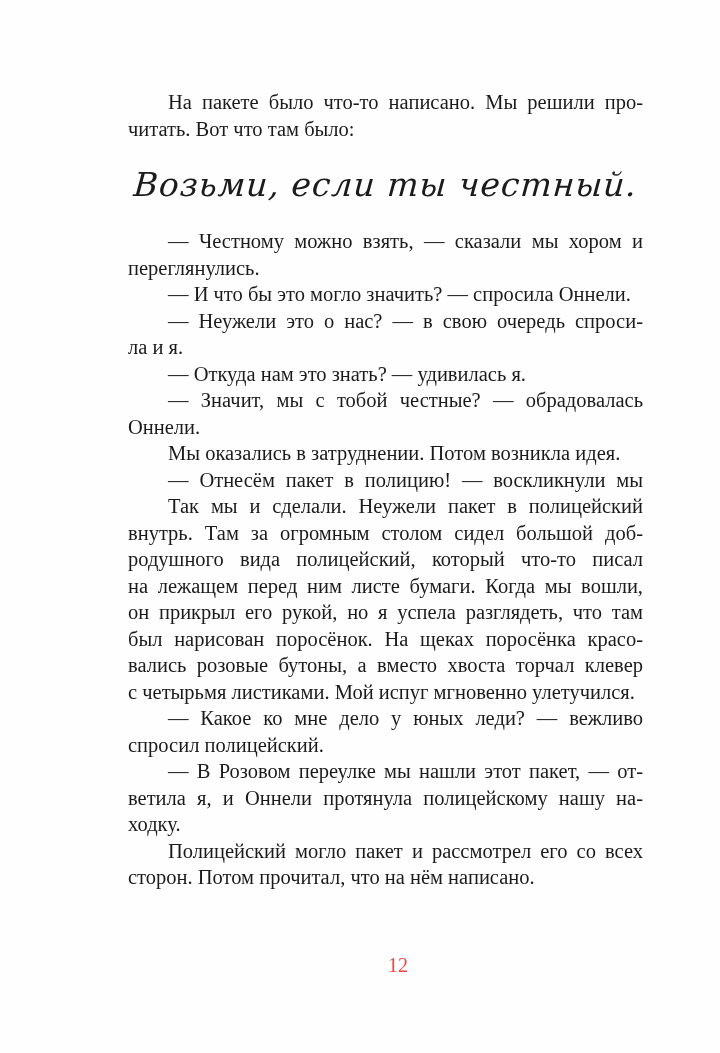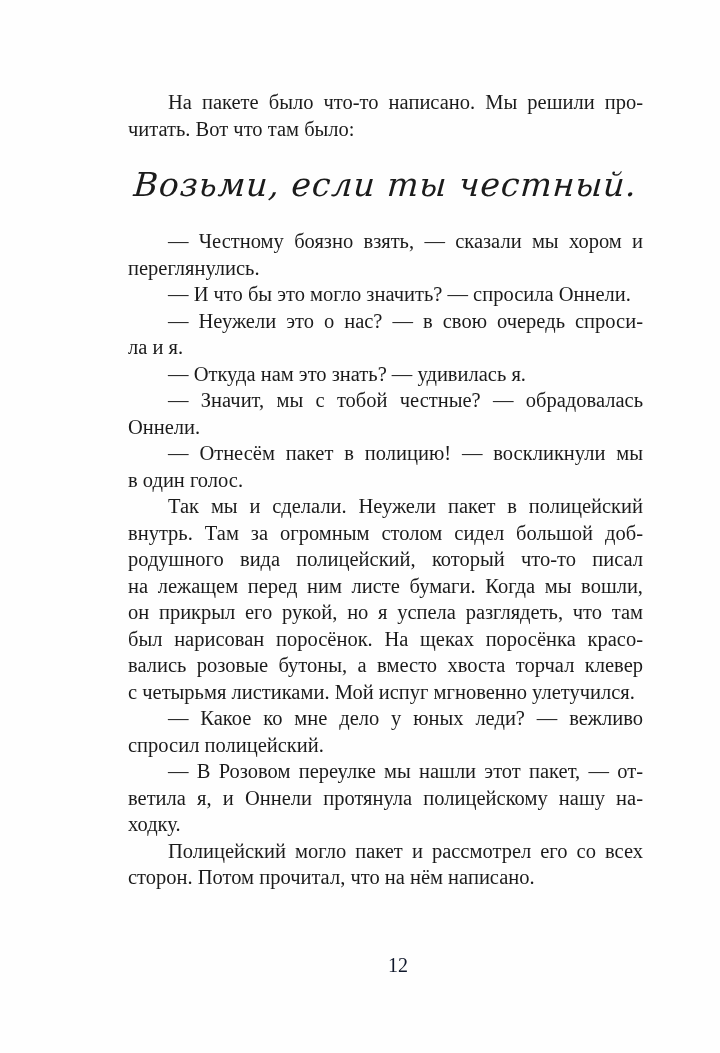--- a/index.html
+++ b/index.html
@@ -53,56 +53,58 @@
     text-align-last: center;
     letter-spacing: 1px;
     transform: skewX(-4deg);
   }
   .page-number {
     position: absolute;
     left: 388px;
     top: 952px;
     font-size: 20px;
     line-height: 26px;
-    color: #0f172a;
+    color: #ef4444;
   }
 </style>
 </head>
 <body>
 
 <div class="book-page">
   <div class="page-text">
       <div class="block paragraph">
         <div class="line first">На пакете было что-то написано. Мы решили про-</div>
         <div class="line last">читать. Вот что там было:</div>
       </div>
       <div class="block handwritten">
         <div class="line first last">Возьми, если ты честный.</div>
       </div>
       <div class="block paragraph">
-        <div class="line first">— Честному боязно взять, — сказали мы хором и</div>
+        <div class="line first">— Честному можно взять, — сказали мы хором и</div>
         <div class="line last">переглянулись.</div>
       </div>
       <div class="block paragraph">
         <div class="line first last">— И что бы это могло значить? — спросила Оннели.</div>
       </div>
       <div class="block paragraph">
         <div class="line first">— Неужели это о нас? — в свою очередь спроси-</div>
         <div class="line last">ла и я.</div>
       </div>
       <div class="block paragraph">
         <div class="line first last">— Откуда нам это знать? — удивилась я.</div>
       </div>
       <div class="block paragraph">
         <div class="line first">— Значит, мы с тобой честные? — обрадовалась</div>
         <div class="line last">Оннели.</div>
       </div>
       <div class="block paragraph">
+        <div class="line first last">Мы оказались в затруднении. Потом возникла идея.</div>
+      </div>
+      <div class="block paragraph">
         <div class="line first">— Отнесём пакет в полицию! — воскликнули мы</div>
-        <div class="line last">в один голос.</div>
       </div>
       <div class="block paragraph">
         <div class="line first">Так мы и сделали. Неужели пакет в полицейский</div>
         <div class="line">внутрь. Там за огромным столом сидел большой доб-</div>
         <div class="line">родушного вида полицейский, который что-то писал</div>
         <div class="line">на лежащем перед ним листе бумаги. Когда мы вошли,</div>
         <div class="line">он прикрыл его рукой, но я успела разглядеть, что там</div>
         <div class="line">был нарисован поросёнок. На щеках поросёнка красо-</div>
         <div class="line">вались розовые бутоны, а вместо хвоста торчал клевер</div>
         <div class="line last">с четырьмя листиками. Мой испуг мгновенно улетучился.</div>

